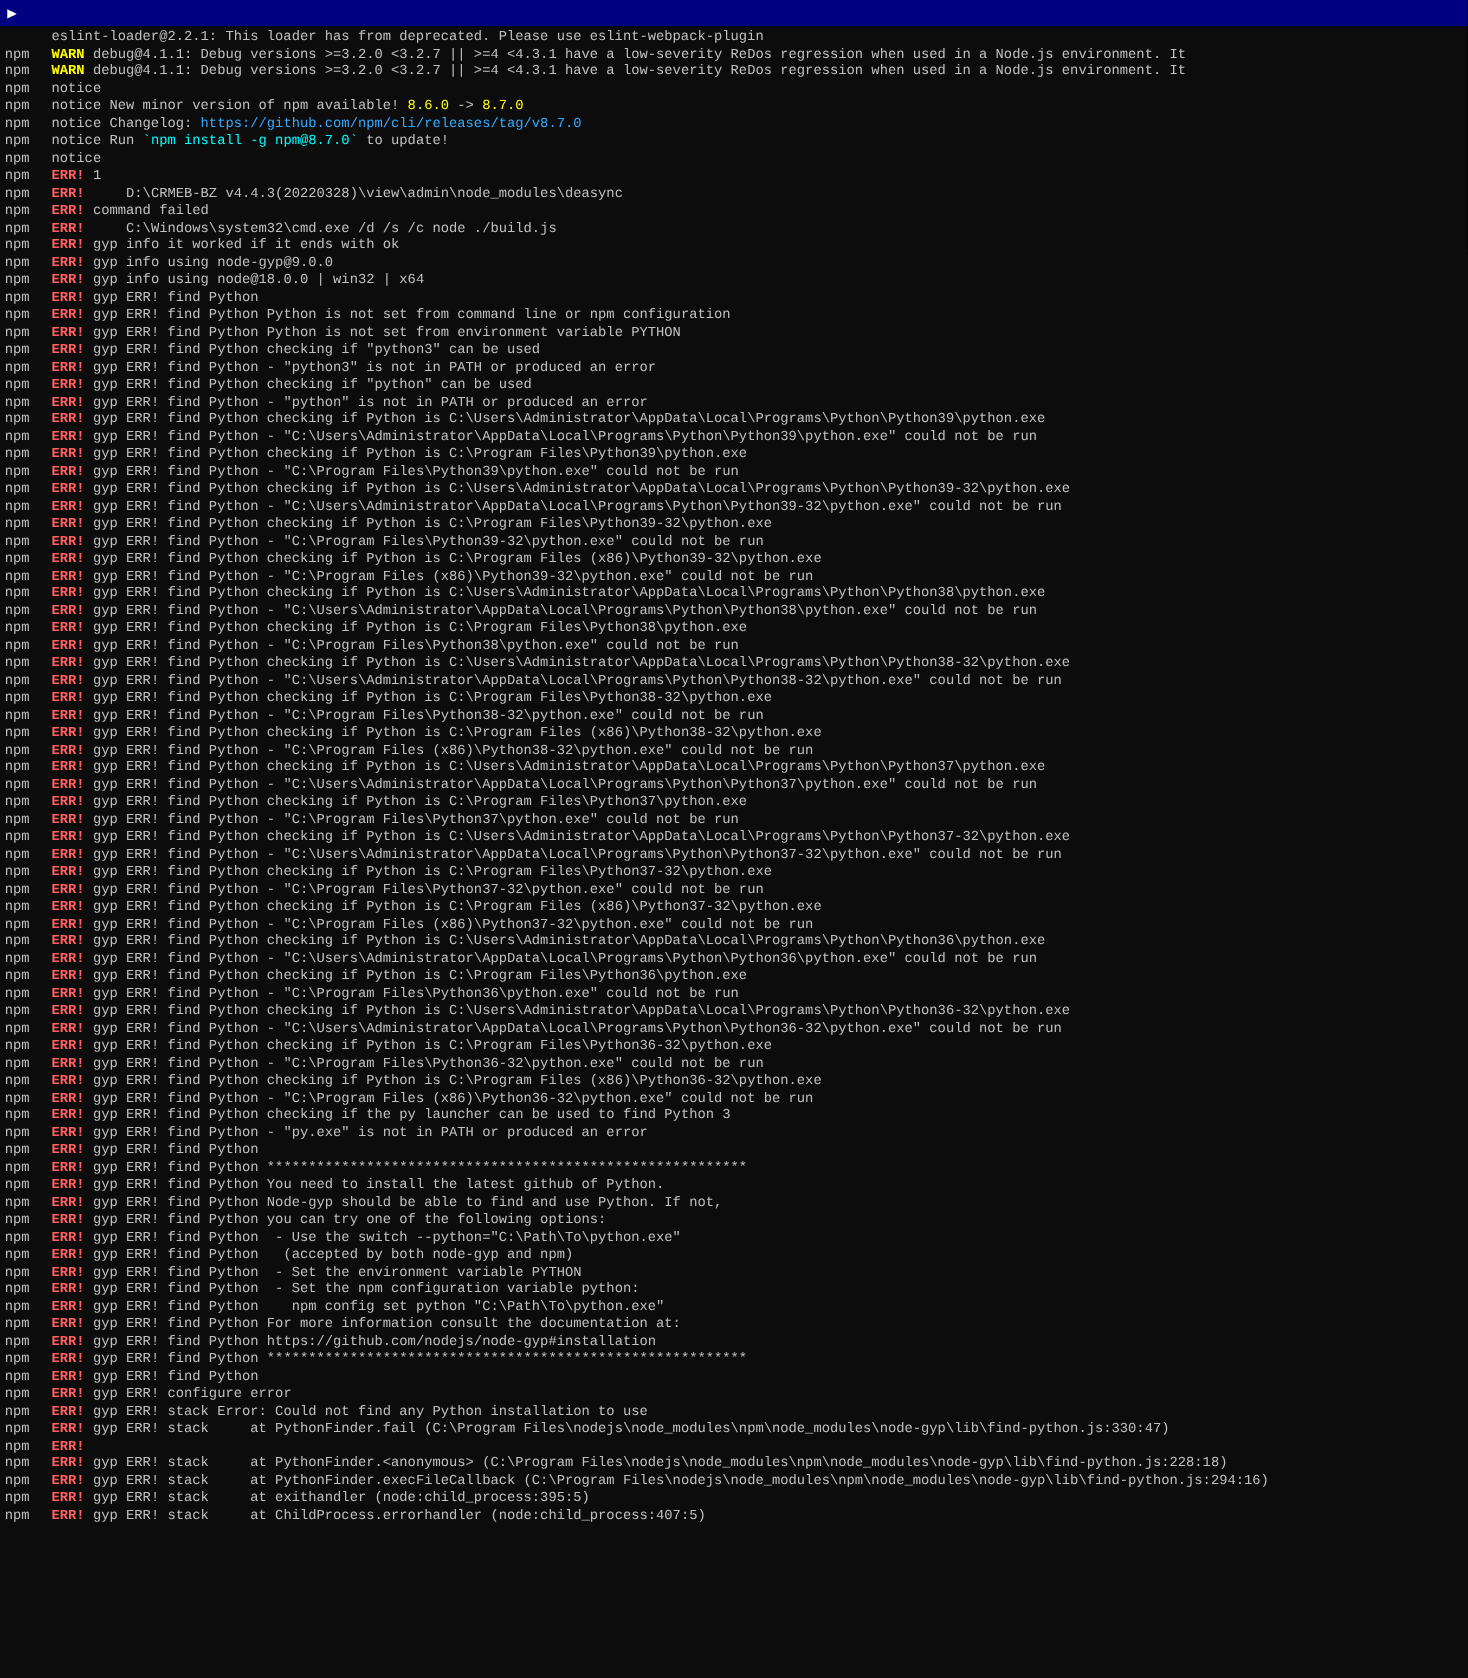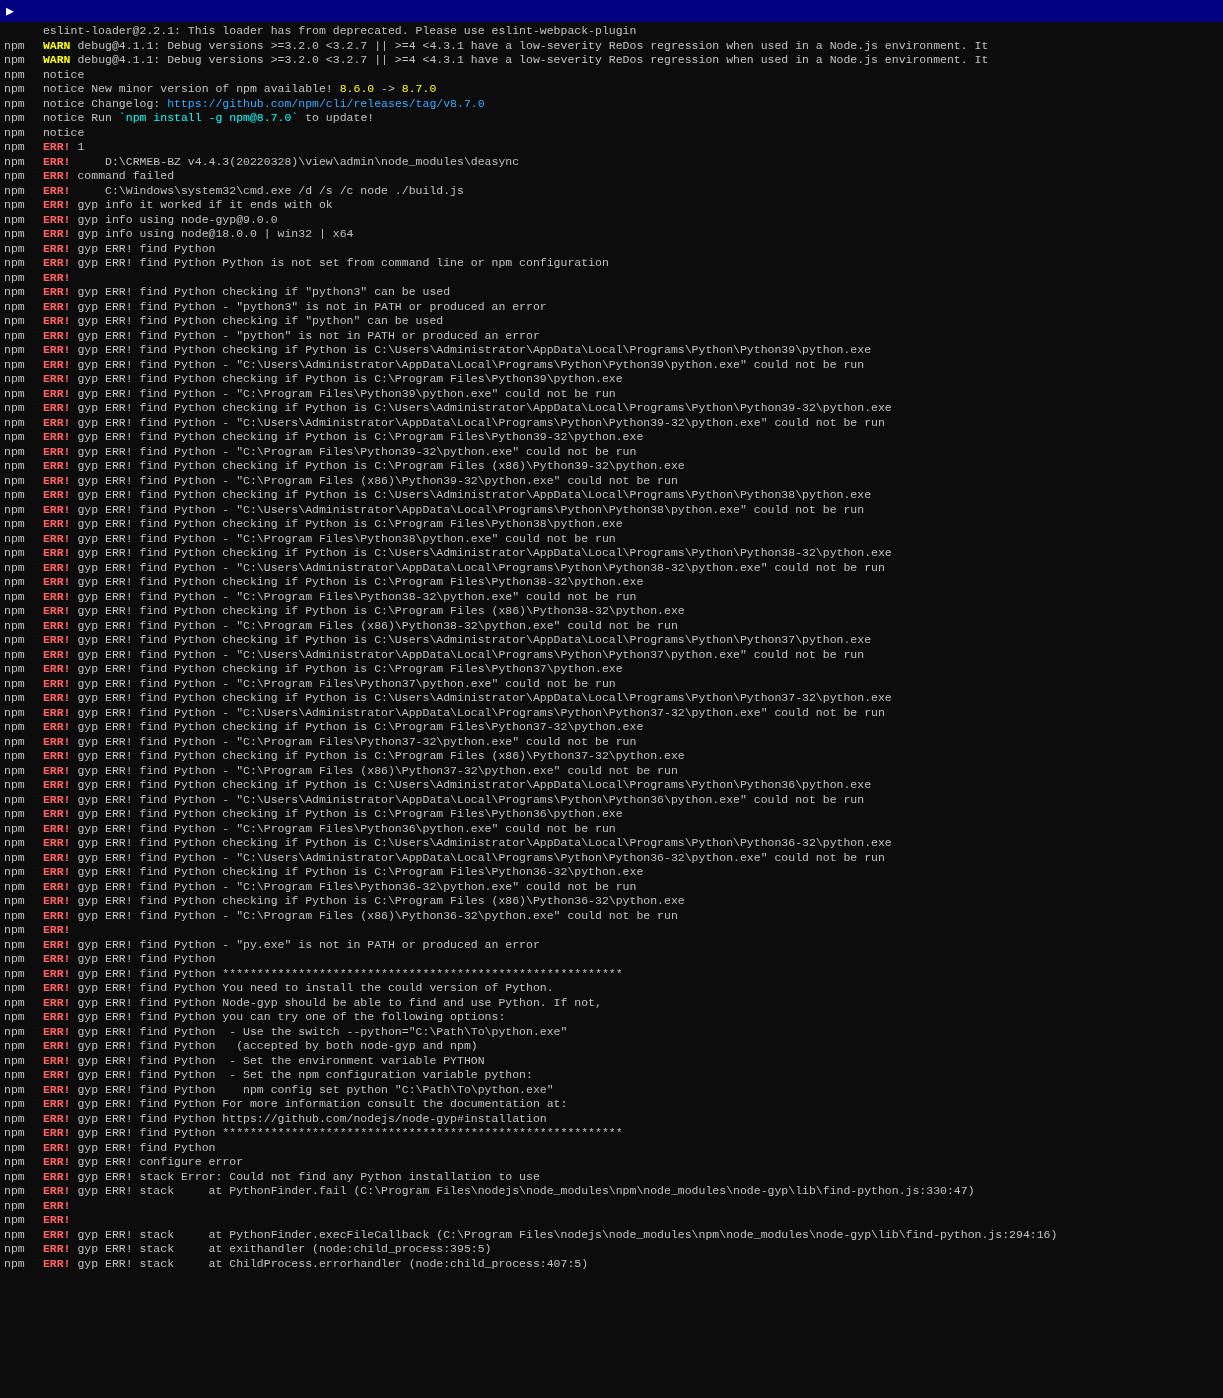--- a/index.html
+++ b/index.html
@@ -59,21 +59,21 @@
     <div class="line"><span class="prefix" style="color: rgb(192, 192, 192);">npm</span><span style="color: rgb(192, 192, 192);"> notice </span><span style="color: rgb(192, 192, 192);"></span></div>
     <div class="line"><span class="prefix" style="color: rgb(192, 192, 192);">npm</span><span style="color: rgb(255, 96, 96); font-weight: bold;"> ERR! </span><span style="color: rgb(192, 192, 192);">1</span></div>
     <div class="line"><span class="prefix" style="color: rgb(192, 192, 192);">npm</span><span style="color: rgb(255, 96, 96); font-weight: bold;"> ERR! </span><span style="color: rgb(192, 192, 192);">    D:\CRMEB-BZ v4.4.3(20220328)\view\admin\node_modules\deasync</span></div>
     <div class="line"><span class="prefix" style="color: rgb(192, 192, 192);">npm</span><span style="color: rgb(255, 96, 96); font-weight: bold;"> ERR! </span><span style="color: rgb(192, 192, 192);">command failed</span></div>
     <div class="line"><span class="prefix" style="color: rgb(192, 192, 192);">npm</span><span style="color: rgb(255, 96, 96); font-weight: bold;"> ERR! </span><span style="color: rgb(192, 192, 192);">    C:\Windows\system32\cmd.exe /d /s /c node ./build.js</span></div>
     <div class="line"><span class="prefix" style="color: rgb(192, 192, 192);">npm</span><span style="color: rgb(255, 96, 96); font-weight: bold;"> ERR! </span><span style="color: rgb(192, 192, 192);">gyp info it worked if it ends with ok</span></div>
     <div class="line"><span class="prefix" style="color: rgb(192, 192, 192);">npm</span><span style="color: rgb(255, 96, 96); font-weight: bold;"> ERR! </span><span style="color: rgb(192, 192, 192);">gyp info using node-gyp@9.0.0</span></div>
     <div class="line"><span class="prefix" style="color: rgb(192, 192, 192);">npm</span><span style="color: rgb(255, 96, 96); font-weight: bold;"> ERR! </span><span style="color: rgb(192, 192, 192);">gyp info using node@18.0.0 | win32 | x64</span></div>
     <div class="line"><span class="prefix" style="color: rgb(192, 192, 192);">npm</span><span style="color: rgb(255, 96, 96); font-weight: bold;"> ERR! </span><span style="color: rgb(192, 192, 192);">gyp ERR! find Python</span></div>
     <div class="line"><span class="prefix" style="color: rgb(192, 192, 192);">npm</span><span style="color: rgb(255, 96, 96); font-weight: bold;"> ERR! </span><span style="color: rgb(192, 192, 192);">gyp ERR! find Python Python is not set from command line or npm configuration</span></div>
-    <div class="line"><span class="prefix" style="color: rgb(192, 192, 192);">npm</span><span style="color: rgb(255, 96, 96); font-weight: bold;"> ERR! </span></div>
+    <div class="line"><span class="prefix" style="color: rgb(192, 192, 192);">npm</span><span style="color: rgb(255, 96, 96); font-weight: bold;"> ERR! </span><span style="color: rgb(192, 192, 192);">gyp ERR! find Python Python is not set from environment variable PYTHON</span></div>
     <div class="line"><span class="prefix" style="color: rgb(192, 192, 192);">npm</span><span style="color: rgb(255, 96, 96); font-weight: bold;"> ERR! </span><span style="color: rgb(192, 192, 192);">gyp ERR! find Python checking if "python3" can be used</span></div>
     <div class="line"><span class="prefix" style="color: rgb(192, 192, 192);">npm</span><span style="color: rgb(255, 96, 96); font-weight: bold;"> ERR! </span><span style="color: rgb(192, 192, 192);">gyp ERR! find Python - "python3" is not in PATH or produced an error</span></div>
     <div class="line"><span class="prefix" style="color: rgb(192, 192, 192);">npm</span><span style="color: rgb(255, 96, 96); font-weight: bold;"> ERR! </span><span style="color: rgb(192, 192, 192);">gyp ERR! find Python checking if "python" can be used</span></div>
     <div class="line"><span class="prefix" style="color: rgb(192, 192, 192);">npm</span><span style="color: rgb(255, 96, 96); font-weight: bold;"> ERR! </span><span style="color: rgb(192, 192, 192);">gyp ERR! find Python - "python" is not in PATH or produced an error</span></div>
     <div class="line"><span class="prefix" style="color: rgb(192, 192, 192);">npm</span><span style="color: rgb(255, 96, 96); font-weight: bold;"> ERR! </span><span style="color: rgb(192, 192, 192);">gyp ERR! find Python checking if Python is C:\Users\Administrator\AppData\Local\Programs\Python\Python39\python.exe</span></div>
     <div class="line"><span class="prefix" style="color: rgb(192, 192, 192);">npm</span><span style="color: rgb(255, 96, 96); font-weight: bold;"> ERR! </span><span style="color: rgb(192, 192, 192);">gyp ERR! find Python - "C:\Users\Administrator\AppData\Local\Programs\Python\Python39\python.exe" could not be run</span></div>
     <div class="line"><span class="prefix" style="color: rgb(192, 192, 192);">npm</span><span style="color: rgb(255, 96, 96); font-weight: bold;"> ERR! </span><span style="color: rgb(192, 192, 192);">gyp ERR! find Python checking if Python is C:\Program Files\Python39\python.exe</span></div>
     <div class="line"><span class="prefix" style="color: rgb(192, 192, 192);">npm</span><span style="color: rgb(255, 96, 96); font-weight: bold;"> ERR! </span><span style="color: rgb(192, 192, 192);">gyp ERR! find Python - "C:\Program Files\Python39\python.exe" could not be run</span></div>
     <div class="line"><span class="prefix" style="color: rgb(192, 192, 192);">npm</span><span style="color: rgb(255, 96, 96); font-weight: bold;"> ERR! </span><span style="color: rgb(192, 192, 192);">gyp ERR! find Python checking if Python is C:\Users\Administrator\AppData\Local\Programs\Python\Python39-32\python.exe</span></div>
     <div class="line"><span class="prefix" style="color: rgb(192, 192, 192);">npm</span><span style="color: rgb(255, 96, 96); font-weight: bold;"> ERR! </span><span style="color: rgb(192, 192, 192);">gyp ERR! find Python - "C:\Users\Administrator\AppData\Local\Programs\Python\Python39-32\python.exe" could not be run</span></div>
@@ -104,37 +104,37 @@
     <div class="line"><span class="prefix" style="color: rgb(192, 192, 192);">npm</span><span style="color: rgb(255, 96, 96); font-weight: bold;"> ERR! </span><span style="color: rgb(192, 192, 192);">gyp ERR! find Python checking if Python is C:\Users\Administrator\AppData\Local\Programs\Python\Python36\python.exe</span></div>
     <div class="line"><span class="prefix" style="color: rgb(192, 192, 192);">npm</span><span style="color: rgb(255, 96, 96); font-weight: bold;"> ERR! </span><span style="color: rgb(192, 192, 192);">gyp ERR! find Python - "C:\Users\Administrator\AppData\Local\Programs\Python\Python36\python.exe" could not be run</span></div>
     <div class="line"><span class="prefix" style="color: rgb(192, 192, 192);">npm</span><span style="color: rgb(255, 96, 96); font-weight: bold;"> ERR! </span><span style="color: rgb(192, 192, 192);">gyp ERR! find Python checking if Python is C:\Program Files\Python36\python.exe</span></div>
     <div class="line"><span class="prefix" style="color: rgb(192, 192, 192);">npm</span><span style="color: rgb(255, 96, 96); font-weight: bold;"> ERR! </span><span style="color: rgb(192, 192, 192);">gyp ERR! find Python - "C:\Program Files\Python36\python.exe" could not be run</span></div>
     <div class="line"><span class="prefix" style="color: rgb(192, 192, 192);">npm</span><span style="color: rgb(255, 96, 96); font-weight: bold;"> ERR! </span><span style="color: rgb(192, 192, 192);">gyp ERR! find Python checking if Python is C:\Users\Administrator\AppData\Local\Programs\Python\Python36-32\python.exe</span></div>
     <div class="line"><span class="prefix" style="color: rgb(192, 192, 192);">npm</span><span style="color: rgb(255, 96, 96); font-weight: bold;"> ERR! </span><span style="color: rgb(192, 192, 192);">gyp ERR! find Python - "C:\Users\Administrator\AppData\Local\Programs\Python\Python36-32\python.exe" could not be run</span></div>
     <div class="line"><span class="prefix" style="color: rgb(192, 192, 192);">npm</span><span style="color: rgb(255, 96, 96); font-weight: bold;"> ERR! </span><span style="color: rgb(192, 192, 192);">gyp ERR! find Python checking if Python is C:\Program Files\Python36-32\python.exe</span></div>
     <div class="line"><span class="prefix" style="color: rgb(192, 192, 192);">npm</span><span style="color: rgb(255, 96, 96); font-weight: bold;"> ERR! </span><span style="color: rgb(192, 192, 192);">gyp ERR! find Python - "C:\Program Files\Python36-32\python.exe" could not be run</span></div>
     <div class="line"><span class="prefix" style="color: rgb(192, 192, 192);">npm</span><span style="color: rgb(255, 96, 96); font-weight: bold;"> ERR! </span><span style="color: rgb(192, 192, 192);">gyp ERR! find Python checking if Python is C:\Program Files (x86)\Python36-32\python.exe</span></div>
     <div class="line"><span class="prefix" style="color: rgb(192, 192, 192);">npm</span><span style="color: rgb(255, 96, 96); font-weight: bold;"> ERR! </span><span style="color: rgb(192, 192, 192);">gyp ERR! find Python - "C:\Program Files (x86)\Python36-32\python.exe" could not be run</span></div>
-    <div class="line"><span class="prefix" style="color: rgb(192, 192, 192);">npm</span><span style="color: rgb(255, 96, 96); font-weight: bold;"> ERR! </span></div>
+    <div class="line"><span class="prefix" style="color: rgb(192, 192, 192);">npm</span><span style="color: rgb(255, 96, 96); font-weight: bold;"> ERR! </span><span style="color: rgb(192, 192, 192);">gyp ERR! find Python checking if the py launcher can be used to find Python 3</span></div>
     <div class="line"><span class="prefix" style="color: rgb(192, 192, 192);">npm</span><span style="color: rgb(255, 96, 96); font-weight: bold;"> ERR! </span><span style="color: rgb(192, 192, 192);">gyp ERR! find Python - "py.exe" is not in PATH or produced an error</span></div>
     <div class="line"><span class="prefix" style="color: rgb(192, 192, 192);">npm</span><span style="color: rgb(255, 96, 96); font-weight: bold;"> ERR! </span><span style="color: rgb(192, 192, 192);">gyp ERR! find Python</span></div>
     <div class="line"><span class="prefix" style="color: rgb(192, 192, 192);">npm</span><span style="color: rgb(255, 96, 96); font-weight: bold;"> ERR! </span><span style="color: rgb(192, 192, 192);">gyp ERR! find Python **********************************************************</span></div>
-    <div class="line"><span class="prefix" style="color: rgb(192, 192, 192);">npm</span><span style="color: rgb(255, 96, 96); font-weight: bold;"> ERR! </span><span style="color: rgb(192, 192, 192);">gyp ERR! find Python You need to install the could version of Python.</span></div>
+    <div class="line"><span class="prefix" style="color: rgb(192, 192, 192);">npm</span><span style="color: rgb(255, 96, 96); font-weight: bold;"> ERR! </span><span style="color: rgb(192, 192, 192);">gyp ERR! find Python You need to install the latest github of Python.</span></div>
     <div class="line"><span class="prefix" style="color: rgb(192, 192, 192);">npm</span><span style="color: rgb(255, 96, 96); font-weight: bold;"> ERR! </span><span style="color: rgb(192, 192, 192);">gyp ERR! find Python Node-gyp should be able to find and use Python. If not,</span></div>
     <div class="line"><span class="prefix" style="color: rgb(192, 192, 192);">npm</span><span style="color: rgb(255, 96, 96); font-weight: bold;"> ERR! </span><span style="color: rgb(192, 192, 192);">gyp ERR! find Python you can try one of the following options:</span></div>
     <div class="line"><span class="prefix" style="color: rgb(192, 192, 192);">npm</span><span style="color: rgb(255, 96, 96); font-weight: bold;"> ERR! </span><span style="color: rgb(192, 192, 192); text-align: right;">gyp ERR! find Python  - Use the switch --python="C:\Path\To\python.exe"</span></div>
     <div class="line"><span class="prefix" style="color: rgb(192, 192, 192);">npm</span><span style="color: rgb(255, 96, 96); font-weight: bold;"> ERR! </span><span style="color: rgb(192, 192, 192);">gyp ERR! find Python   (accepted by both node-gyp and npm)</span></div>
     <div class="line"><span class="prefix" style="color: rgb(192, 192, 192);">npm</span><span style="color: rgb(255, 96, 96); font-weight: bold;"> ERR! </span><span style="color: rgb(192, 192, 192);">gyp ERR! find Python  - Set the environment variable PYTHON</span></div>
     <div class="line"><span class="prefix" style="color: rgb(192, 192, 192);">npm</span><span style="color: rgb(255, 96, 96); font-weight: bold;"> ERR! </span><span style="color: rgb(192, 192, 192);">gyp ERR! find Python  - Set the npm configuration variable python:</span></div>
     <div class="line"><span class="prefix" style="color: rgb(192, 192, 192);">npm</span><span style="color: rgb(255, 96, 96); font-weight: bold;"> ERR! </span><span style="color: rgb(192, 192, 192);">gyp ERR! find Python    npm config set python "C:\Path\To\python.exe"</span></div>
     <div class="line"><span class="prefix" style="color: rgb(192, 192, 192);">npm</span><span style="color: rgb(255, 96, 96); font-weight: bold;"> ERR! </span><span style="color: rgb(192, 192, 192);">gyp ERR! find Python For more information consult the documentation at:</span></div>
     <div class="line"><span class="prefix" style="color: rgb(192, 192, 192);">npm</span><span style="color: rgb(255, 96, 96); font-weight: bold;"> ERR! </span><span style="color: rgb(192, 192, 192);">gyp ERR! find Python https://github.com/nodejs/node-gyp#installation</span></div>
     <div class="line"><span class="prefix" style="color: rgb(192, 192, 192);">npm</span><span style="color: rgb(255, 96, 96); font-weight: bold;"> ERR! </span><span style="color: rgb(192, 192, 192);">gyp ERR! find Python **********************************************************</span></div>
     <div class="line"><span class="prefix" style="color: rgb(192, 192, 192);">npm</span><span style="color: rgb(255, 96, 96); font-weight: bold;"> ERR! </span><span style="color: rgb(192, 192, 192);">gyp ERR! find Python</span></div>
     <div class="line"><span class="prefix" style="color: rgb(192, 192, 192);">npm</span><span style="color: rgb(255, 96, 96); font-weight: bold;"> ERR! </span><span style="color: rgb(192, 192, 192);">gyp ERR! configure error</span></div>
     <div class="line"><span class="prefix" style="color: rgb(192, 192, 192);">npm</span><span style="color: rgb(255, 96, 96); font-weight: bold;"> ERR! </span><span style="color: rgb(192, 192, 192);">gyp ERR! stack Error: Could not find any Python installation to use</span></div>
     <div class="line"><span class="prefix" style="color: rgb(192, 192, 192);">npm</span><span style="color: rgb(255, 96, 96); font-weight: bold;"> ERR! </span><span style="color: rgb(192, 192, 192);">gyp ERR! stack     at PythonFinder.fail (C:\Program Files\nodejs\node_modules\npm\node_modules\node-gyp\lib\find-python.js:330:47)</span></div>
     <div class="line"><span class="prefix" style="color: rgb(192, 192, 192);">npm</span><span style="color: rgb(255, 96, 96); font-weight: bold;"> ERR! </span></div>
-    <div class="line"><span class="prefix" style="color: rgb(192, 192, 192);">npm</span><span style="color: rgb(255, 96, 96); font-weight: bold;"> ERR! </span></div>
+    <div class="line"><span class="prefix" style="color: rgb(192, 192, 192);">npm</span><span style="color: rgb(255, 96, 96); font-weight: bold;"> ERR! </span><span style="color: rgb(192, 192, 192);">gyp ERR! stack     at PythonFinder.&lt;anonymous&gt; (C:\Program Files\nodejs\node_modules\npm\node_modules\node-gyp\lib\find-python.js:228:18)</span></div>
     <div class="line"><span class="prefix" style="color: rgb(192, 192, 192);">npm</span><span style="color: rgb(255, 96, 96); font-weight: bold;"> ERR! </span><span style="color: rgb(192, 192, 192);">gyp ERR! stack     at PythonFinder.execFileCallback (C:\Program Files\nodejs\node_modules\npm\node_modules\node-gyp\lib\find-python.js:294:16)</span></div>
     <div class="line"><span class="prefix" style="color: rgb(192, 192, 192);">npm</span><span style="color: rgb(255, 96, 96); font-weight: bold;"> ERR! </span><span style="color: rgb(192, 192, 192);">gyp ERR! stack     at exithandler (node:child_process:395:5)</span></div>
     <div class="line"><span class="prefix" style="color: rgb(192, 192, 192);">npm</span><span style="color: rgb(255, 96, 96); font-weight: bold;"> ERR! </span><span style="color: rgb(192, 192, 192);">gyp ERR! stack     at ChildProcess.errorhandler (node:child_process:407:5)</span></div>
   </div>
 
 </body></html>

